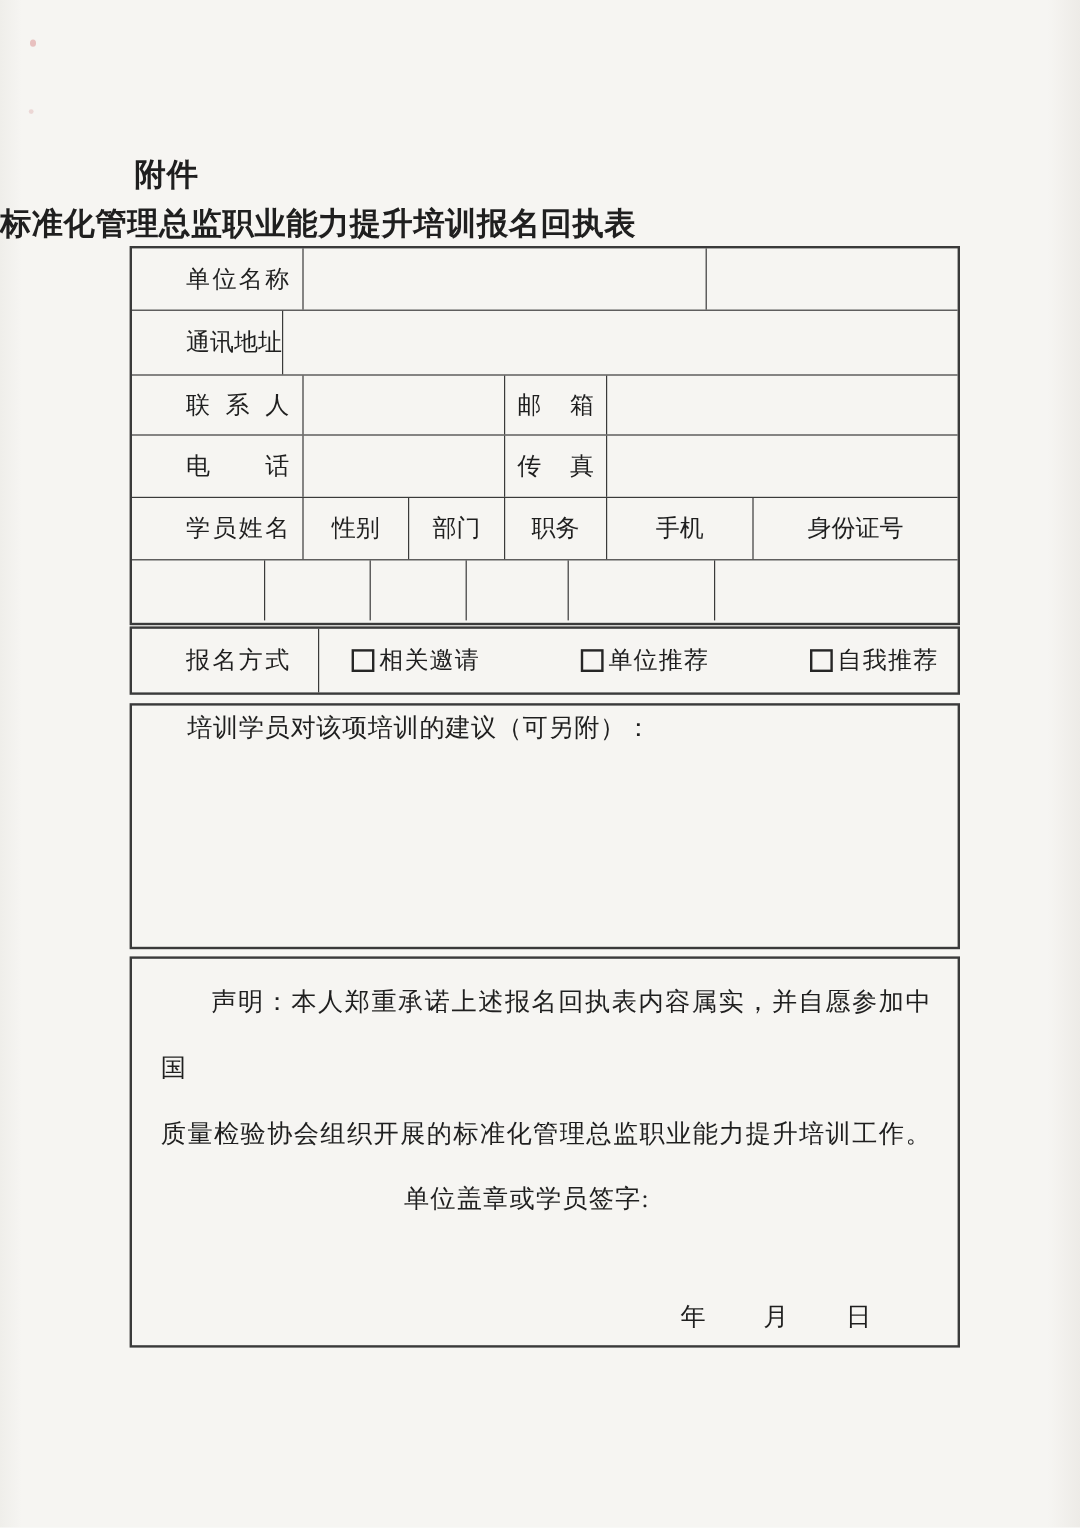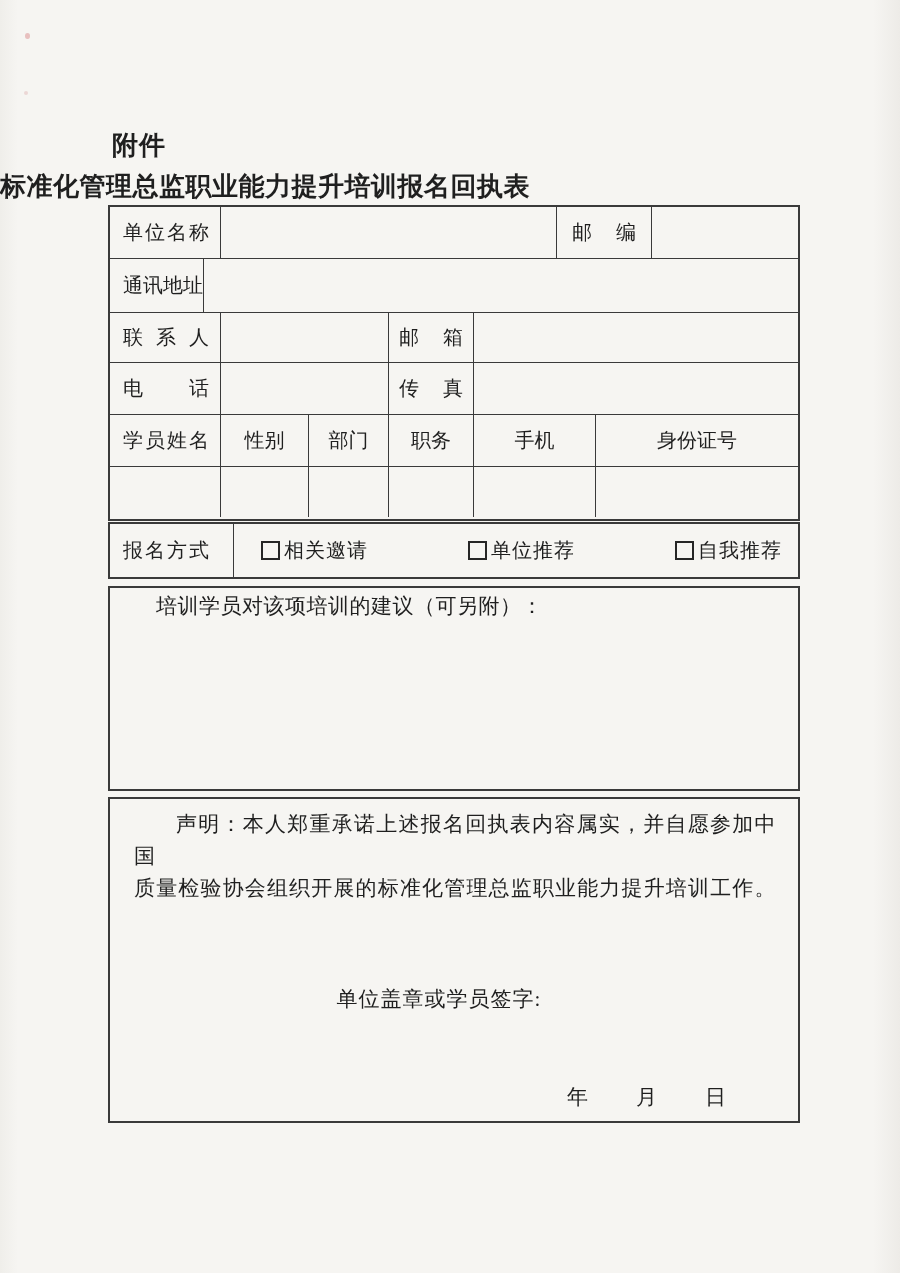--- a/index.html
+++ b/index.html
@@ -22,33 +22,33 @@
   .box{position:absolute;left:108px;width:692px;border:2px solid #3a3a3a;box-sizing:border-box;background:transparent;}
   .t1{top:205px;height:316px;}
   .t2{top:522px;height:57px;display:flex;}
   .t3{top:586px;height:205px;}
   .t4{top:797px;height:326px;}
 
   .t-row{display:flex;border-bottom:1.5px solid #3a3a3a;box-sizing:border-box;}
   .t-row:last-child{border-bottom:none;}
   .cell{border-right:1.5px solid #3a3a3a;box-sizing:border-box;display:flex;align-items:center;font-size:20px;}
   .cell:last-child{border-right:none;}
-  .cell.lab{padding-left:13px;}
+  .cell.lab{padding-left:13px;margin-left:32px;}
   .cell.mid{justify-content:center;}
   .cell.ctr{justify-content:center;}
   .jst{display:inline-block;text-align:justify;text-align-last:justify;width:86px;}
   .jst2{display:inline-block;text-align:justify;text-align-last:justify;width:64px;}
 
   .cb{display:flex;align-items:center;font-size:20px;letter-spacing:1px;cursor:pointer;}
   .cb-box{display:inline-block;width:15px;height:15px;border:2px solid #262626;margin-right:4px;background:transparent;}
   .cb-zone{flex:1;display:flex;align-items:center;justify-content:space-between;padding:0 16px 0 27px;}
 
   .suggestion-text{padding:4px 20px 0 46px;font-size:21px;letter-spacing:.5px;}
 
-  .decl{position:absolute;left:24px;right:22px;top:9px;font-size:21px;line-height:32px;letter-spacing:.5px;}
+  .decl{position:absolute;left:24px;right:22px;top:9px;font-size:21px;line-height:55px;letter-spacing:.5px;}
   .decl .l1{text-indent:2em;text-align:justify;text-align-last:justify;}
   .decl .l2{text-align:justify;text-align-last:justify;}
   .sig{position:absolute;left:0;right:30px;top:186px;text-align:center;font-size:21px;letter-spacing:1px;}
   .date{position:absolute;right:70px;top:284px;font-size:21px;letter-spacing:2px;}
 </style>
 </head>
 <body>
 
 <div class="page">
   <span class="speck s1"></span>
@@ -57,23 +57,20 @@
   <div class="attachment">附件</div>
   <div class="doc-title">标准化管理总监职业能力提升培训报名回执表</div>
 
   <div class="box t1">
 
     <div class="t-row" style="height:52px;">
       <div class="cell lab" style="width:111px;">
           <span class="jst">单位名称</span>
         </div>
       <div class="cell" style="width:336px;"></div>
-      <div class="cell mid" style="width:95px;">
-          <span class="jst2">邮编</span>
-        </div>
       <div class="cell" style="flex:1;"></div>
     </div>
 
     <div class="t-row" style="height:54px;">
       <div class="cell lab" style="width:94px;align-items:center;">
           <span class="jst">通讯地址</span>
         </div>
       <div class="cell" style="flex:1;"></div>
     </div>
 

